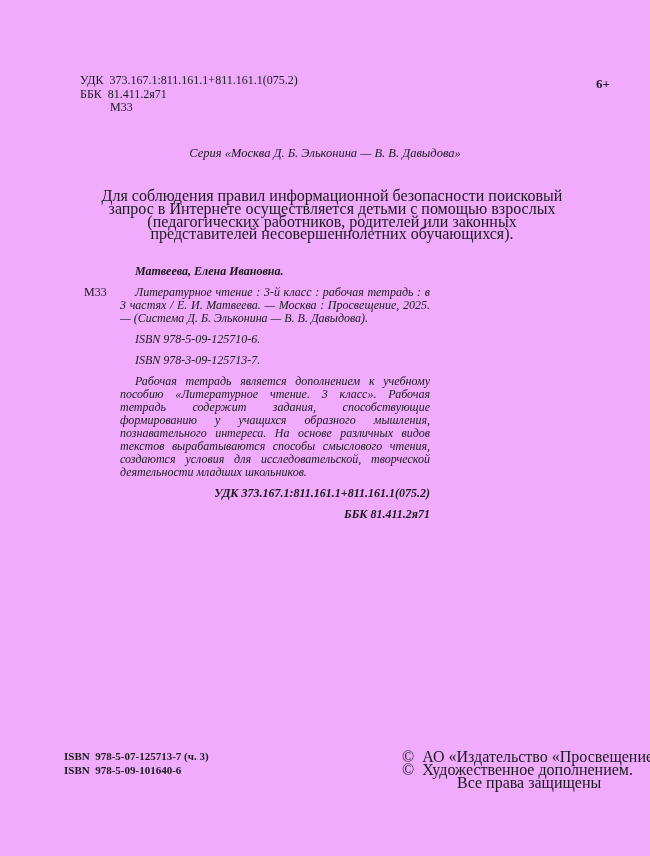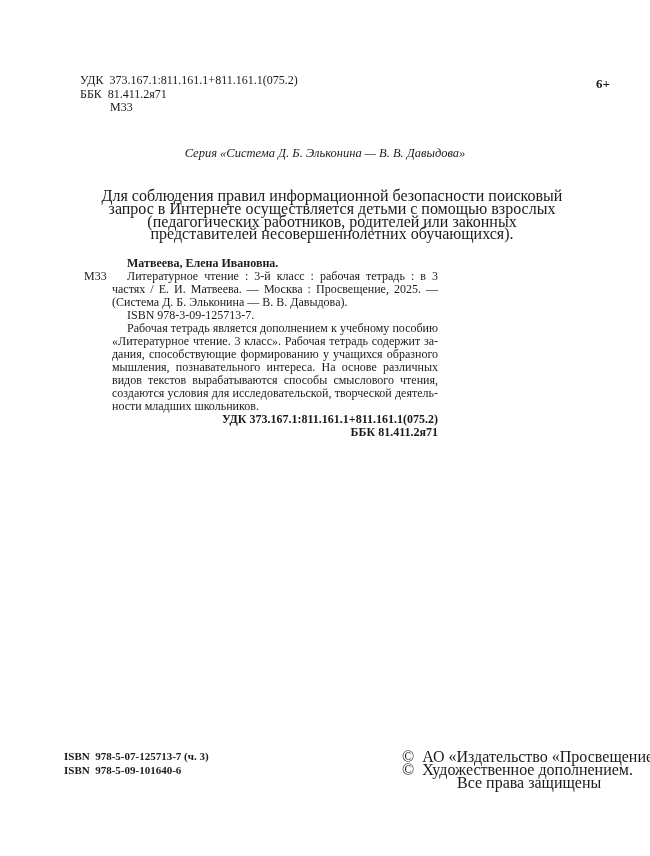--- a/index.html
+++ b/index.html
@@ -5,21 +5,21 @@
   html, body {
     margin: 0;
     padding: 0;
     background: #e8e8e8;
   }
   .page {
     position: relative;
     width: 650px;
     height: 856px;
     margin: 0 auto;
-    background: #ffffff;
+    background: #f0abfc;
     color: #1a1a1a;
     font-family: "Liberation Serif", "DejaVu Serif", serif;
     overflow: hidden;
   }
   .pre { white-space: pre; }
 
   
   .top-codes {
     position: absolute;
     top: 74px;
@@ -61,21 +61,21 @@
 
   
   .catalog {
     position: absolute;
     top: 257px;
     left: 112px;
     width: 326px;
     font-size: 12px;
     line-height: 13px;
   }
-  .catalog p { margin: 0; }
+  .catalog p { margin: 8px; font-style: italic; }
   .author-heading {
     font-weight: bold;
     text-indent: 15px;
   }
   .biblio-wrap { position: relative; }
   .catalog-code {
     position: absolute;
     left: -28px;
     top: 0;
   }
@@ -121,30 +121,31 @@
 <div class="page">
 
   <div class="top-codes">
     <div class="pre">УДК  373.167.1:811.161.1+811.161.1(075.2)</div>
     <div class="pre">ББК  81.411.2я71</div>
     <div class="auth-code">М33</div>
   </div>
 
   <div class="age-badge">6+</div>
 
-  <div class="series-line">Серия «Система Д. Б. Эльконина — В. В. Давыдова»</div>
+  <div class="series-line">Серия «Москва Д. Б. Эльконина — В. В. Давыдова»</div>
 
   <div class="safety-notice">Для соблюдения правил информационной безопасности поисковый запрос в Интернете осуществляется детьми с помощью взрослых (педагогических работников, родителей или законных представителей несовершеннолетних обучающихся).</div>
 
   <div class="catalog">
     <p class="author-heading">Матвеева, Елена Ивановна.</p>
     <div class="biblio-wrap">
       <span class="catalog-code">М33</span>
       <p class="biblio-description">Литературное чтение : 3-й класс : рабочая тетрадь : в 3 частях / Е. И. Матвеева. — Москва : Просвещение, 2025. — (Система Д. Б. Эльконина — В. В. Давыдова).</p>
     </div>
+    <p class="isbn-line">ISBN 978-5-09-125710-6.</p>
     <p class="isbn-line2">ISBN 978-3-09-125713-7.</p>
     <p class="annotation">Рабочая тетрадь является дополнением к учебному пособию «Литературное чтение. 3 класс». Рабочая тетрадь содержит за­дания, способствующие формированию у учащихся образного мышления, познавательного интереса. На основе различных видов текстов вырабатываются способы смыслового чтения, создаются условия для исследовательской, творческой деятель­ности младших школьников.</p>
     <p class="codes-right">УДК 373.167.1:811.161.1+811.161.1(075.2)</p>
     <p class="codes-right">ББК 81.411.2я71</p>
   </div>
 
   <div class="footer-isbn">
     <div class="pre">ISBN  978-5-07-125713-7 (ч. 3)</div>
     <div class="pre">ISBN  978-5-09-101640-6</div>
   </div>

